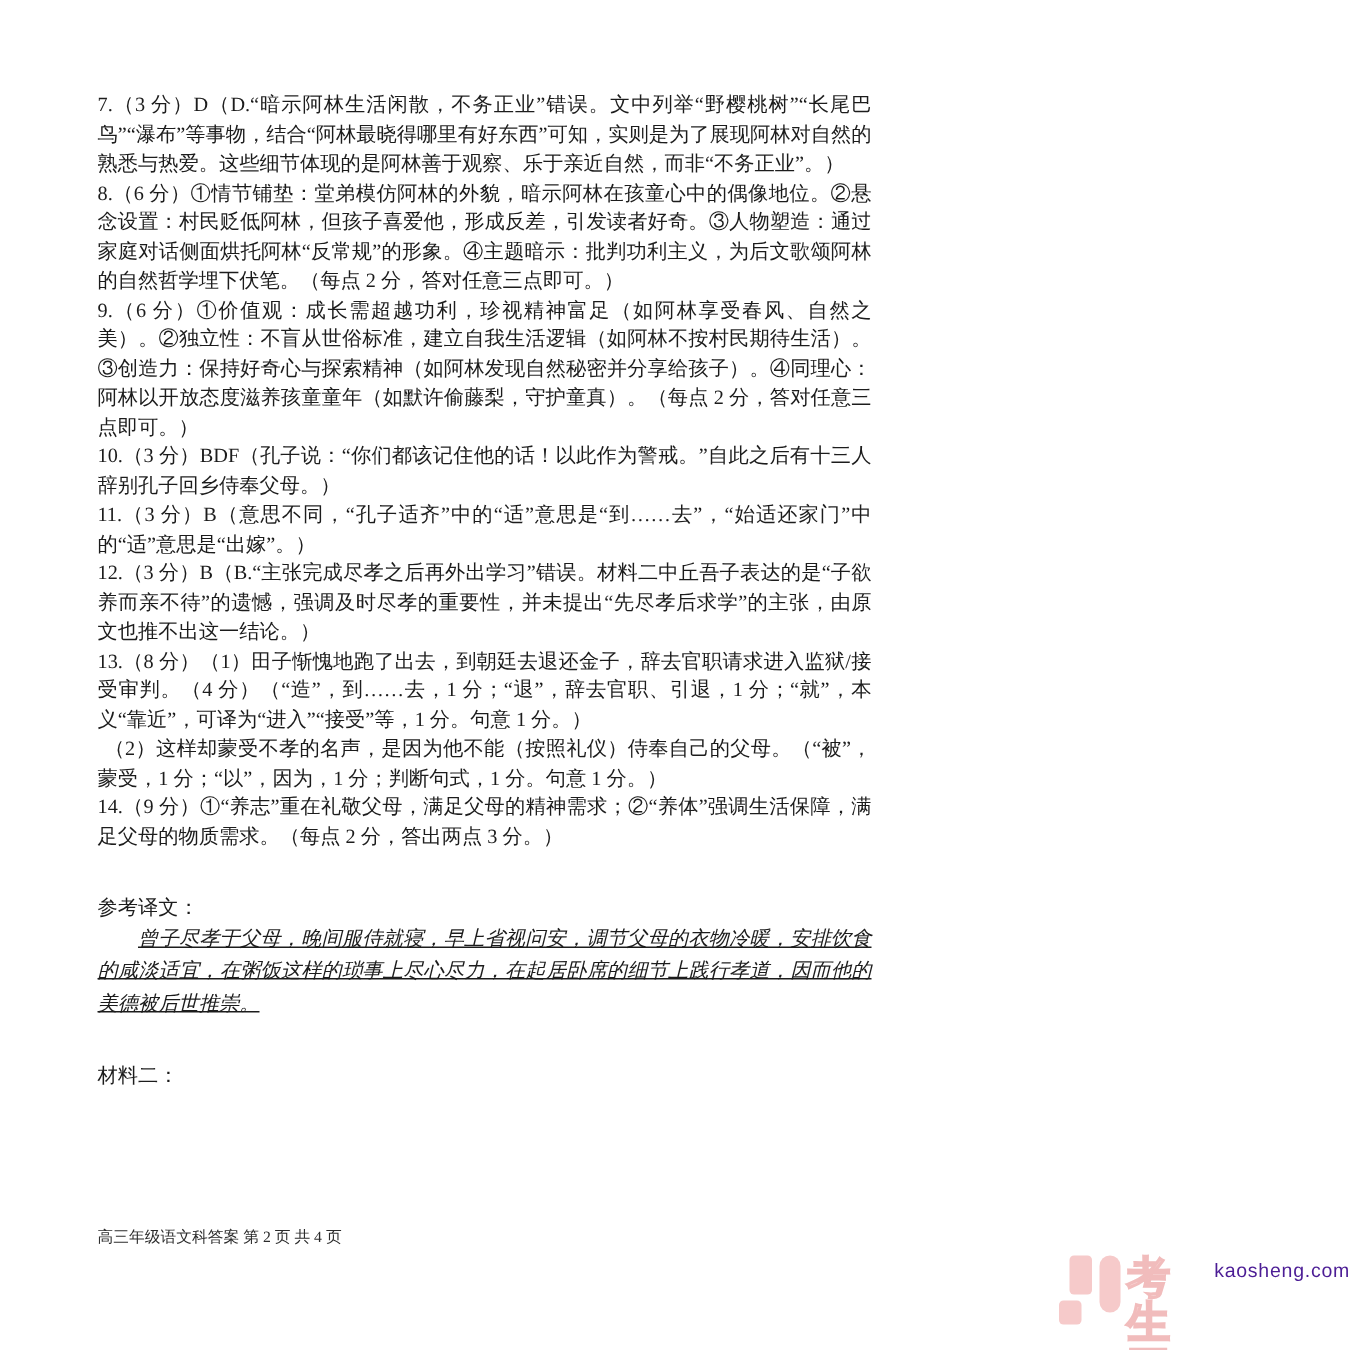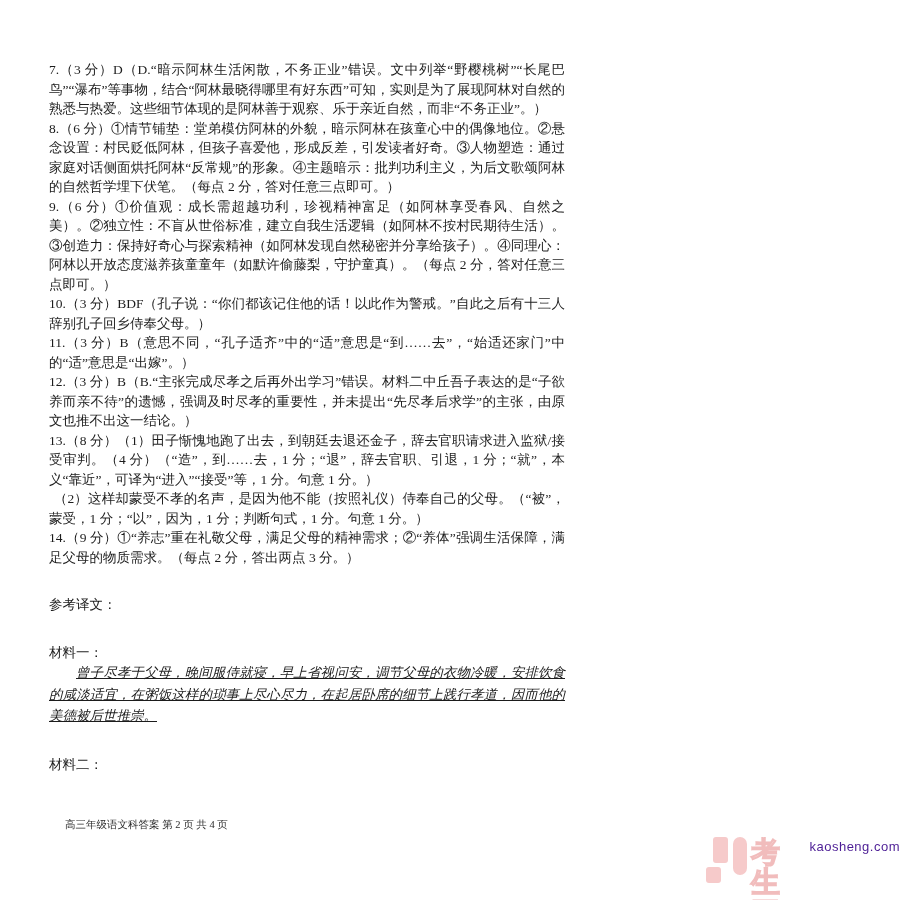--- a/index.html
+++ b/index.html
@@ -3,21 +3,21 @@
 <meta charset="utf-8">
 <style>
   html,body{margin:0;padding:0;}
   body{
     width:900px;height:900px;position:relative;overflow:hidden;
     background:#ffffff;
     font-family:"Liberation Serif","DejaVu Serif",serif;
     color:#1c1c1c;
   }
   .content{
-    position:absolute;left:49px;top:60px;width:516px;
+    position:absolute;left:65px;top:60px;width:516px;
   }
   .content p{
     margin:0;
     font-size:13.5px;
     line-height:19.5px;
     text-align:justify;
     word-break:break-all;
   }
   p.label{text-align:left;margin-top:28px;}
   p.trans{
@@ -65,21 +65,20 @@
     <p class="ans">8.（6 分）①情节铺垫：堂弟模仿阿林的外貌，暗示阿林在孩童心中的偶像地位。②悬念设置：村民贬低阿林，但孩子喜爱他，形成反差，引发读者好奇。③人物塑造：通过家庭对话侧面烘托阿林“反常规”的形象。④主题暗示：批判功利主义，为后文歌颂阿林的自然哲学埋下伏笔。（每点 2 分，答对任意三点即可。）</p>
     <p class="ans">9.（6 分）①价值观：成长需超越功利，珍视精神富足（如阿林享受春风、自然之美）。②独立性：不盲从世俗标准，建立自我生活逻辑（如阿林不按村民期待生活）。③创造力：保持好奇心与探索精神（如阿林发现自然秘密并分享给孩子）。④同理心：阿林以开放态度滋养孩童童年（如默许偷藤梨，守护童真）。（每点 2 分，答对任意三点即可。）</p>
     <p class="ans">10.（3 分）BDF（孔子说：“你们都该记住他的话！以此作为警戒。”自此之后有十三人辞别孔子回乡侍奉父母。）</p>
     <p class="ans">11.（3 分）B（意思不同，“孔子适齐”中的“适”意思是“到……去”，“始适还家门”中的“适”意思是“出嫁”。）</p>
     <p class="ans">12.（3 分）B（B.“主张完成尽孝之后再外出学习”错误。材料二中丘吾子表达的是“子欲养而亲不待”的遗憾，强调及时尽孝的重要性，并未提出“先尽孝后求学”的主张，由原文也推不出这一结论。）</p>
     <p class="ans">13.（8 分）（1）田子惭愧地跑了出去，到朝廷去退还金子，辞去官职请求进入监狱/接受审判。（4 分）（“造”，到……去，1 分；“退”，辞去官职、引退，1 分；“就”，本义“靠近”，可译为“进入”“接受”等，1 分。句意 1 分。）</p>
     <p class="ans half-indent">（2）这样却蒙受不孝的名声，是因为他不能（按照礼仪）侍奉自己的父母。（“被”，蒙受，1 分；“以”，因为，1 分；判断句式，1 分。句意 1 分。）</p>
     <p class="ans">14.（9 分）①“养志”重在礼敬父母，满足父母的精神需求；②“养体”强调生活保障，满足父母的物质需求。（每点 2 分，答出两点 3 分。）</p>
 
     <p class="label">参考译文：</p>
-    <p class="label">材料一：</p>
     <p class="trans">曾子尽孝于父母，晚间服侍就寝，早上省视问安，调节父母的衣物冷暖，安排饮食的咸淡适宜，在粥饭这样的琐事上尽心尽力，在起居卧席的细节上践行孝道，因而他的美德被后世推崇。</p>
     <p class="label">材料二：</p>
   </main>
 
   <div class="footer">高三年级语文科答案 第 2 页 共 4 页</div>
 
   <div class="watermark">
     <div class="wm-icon">
       <span class="b1"></span>
         <span class="b2"></span>

